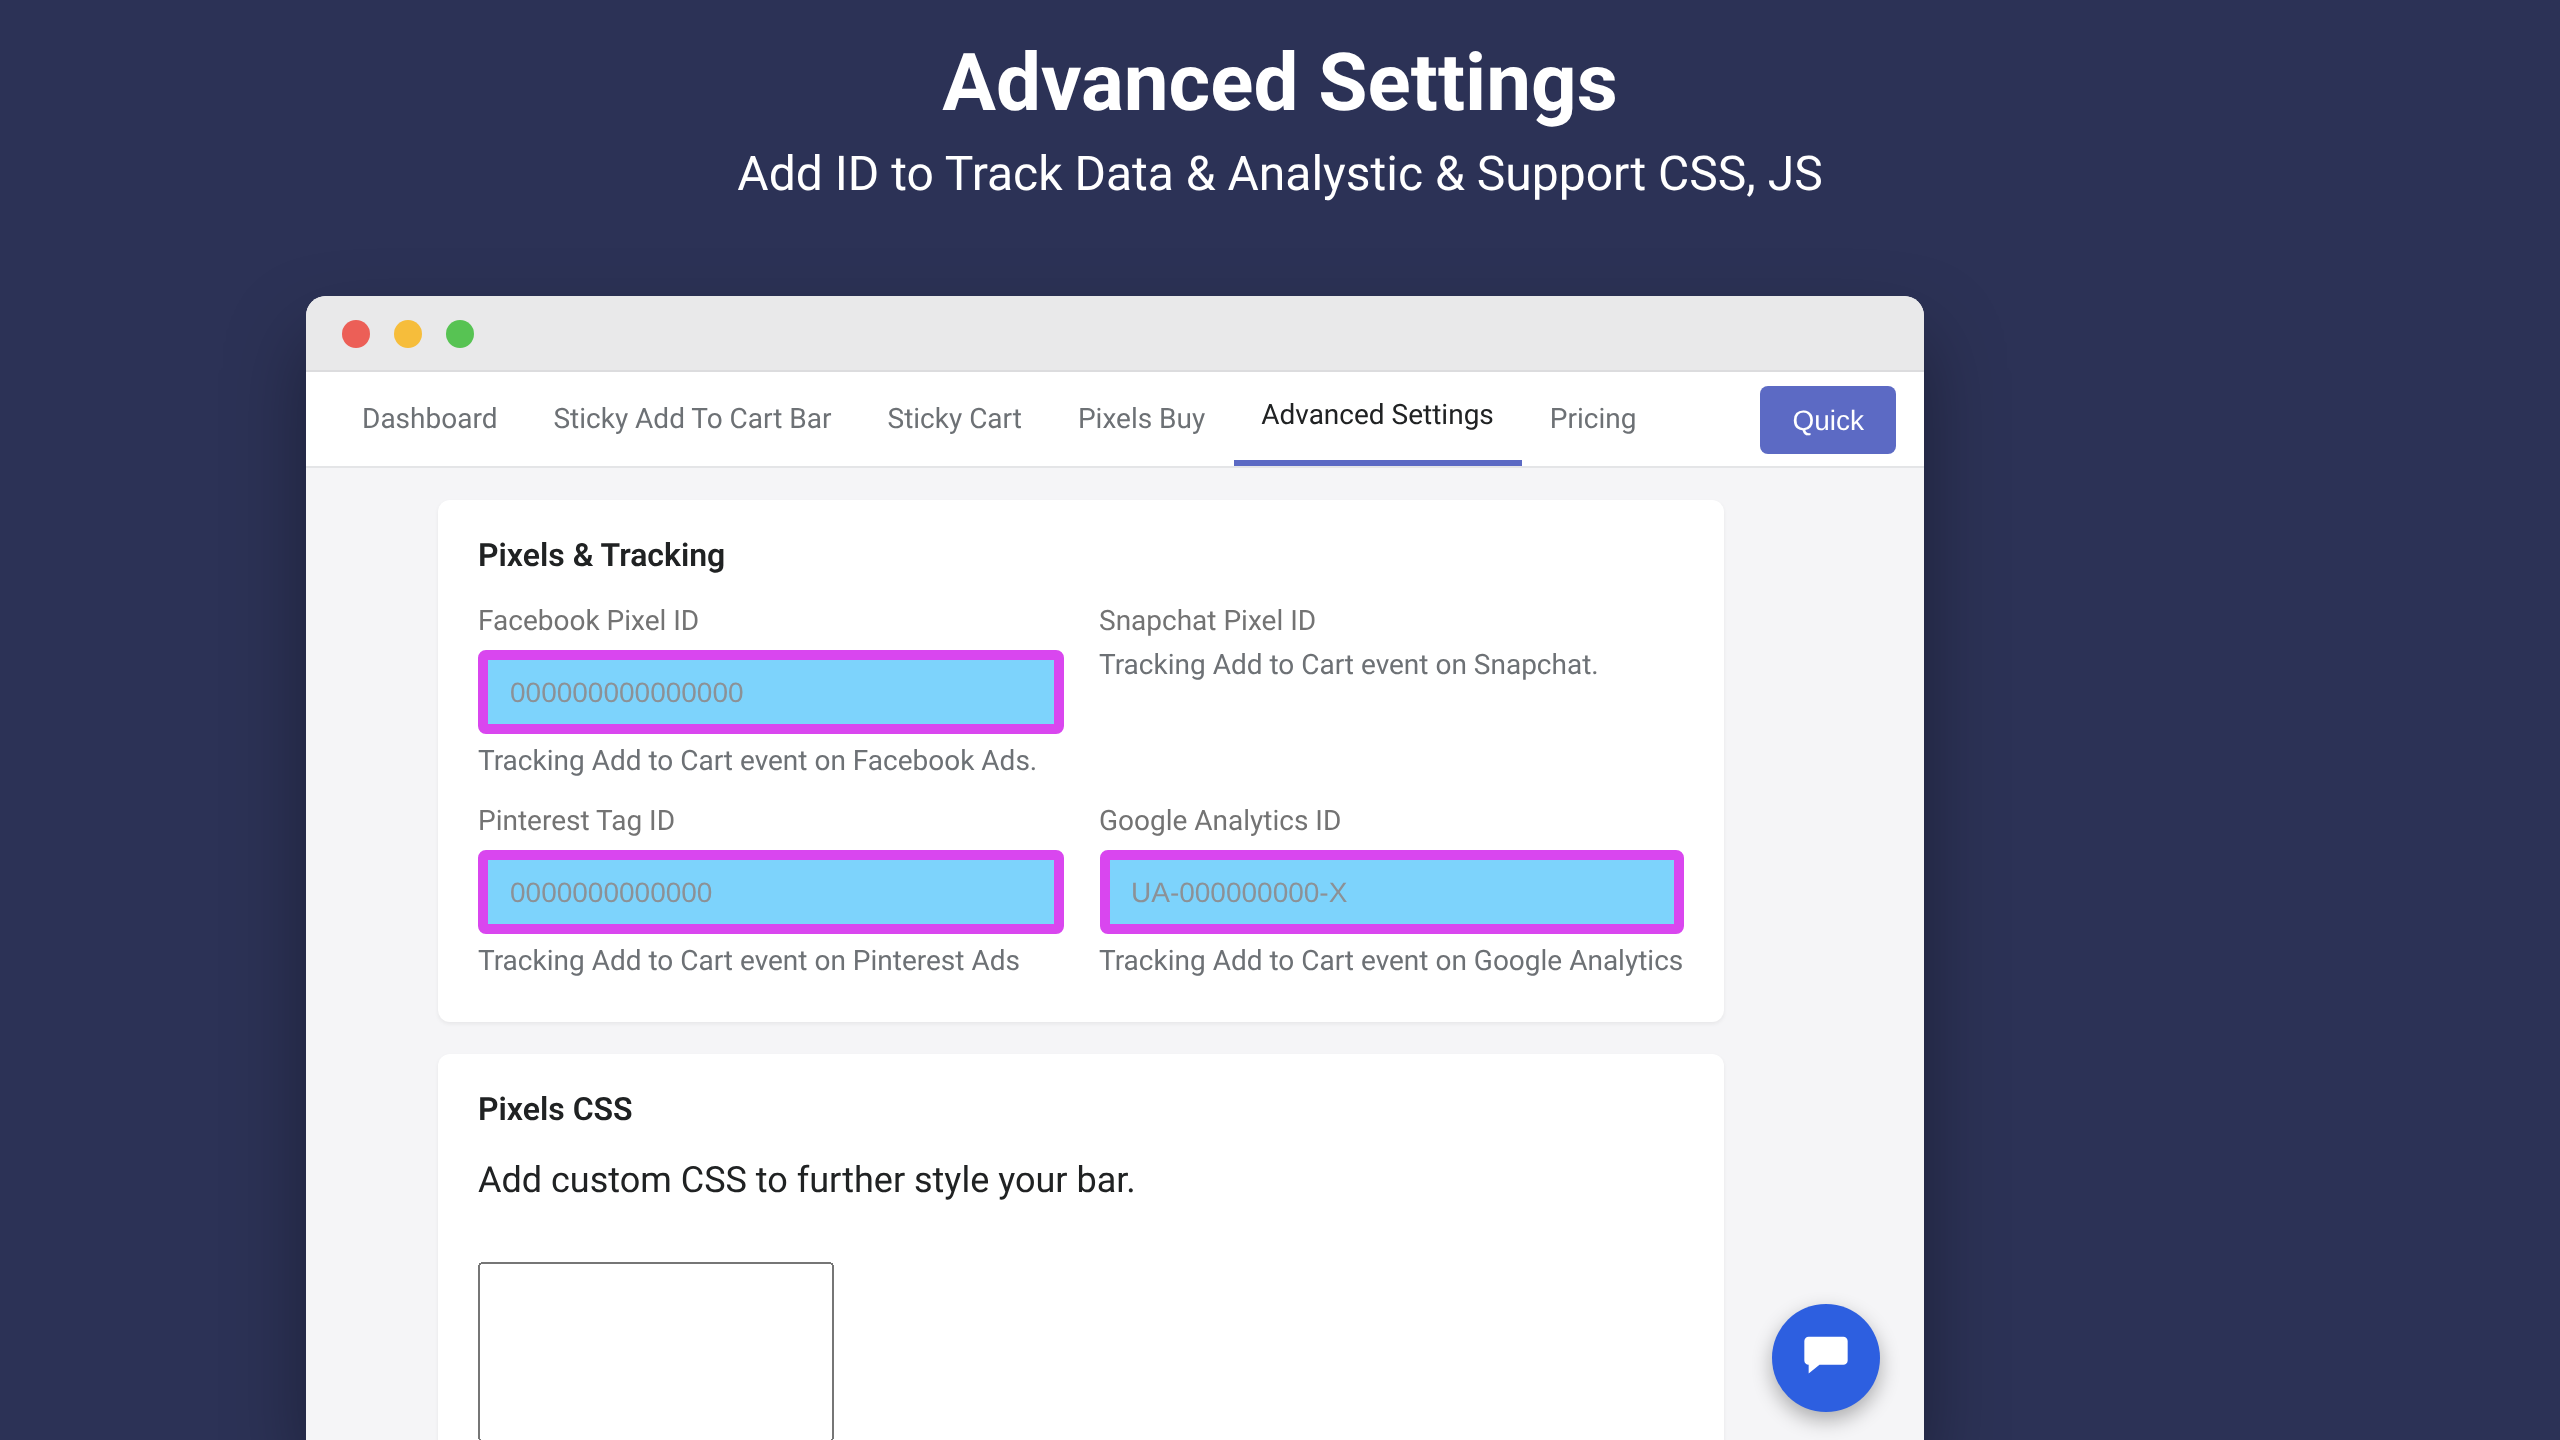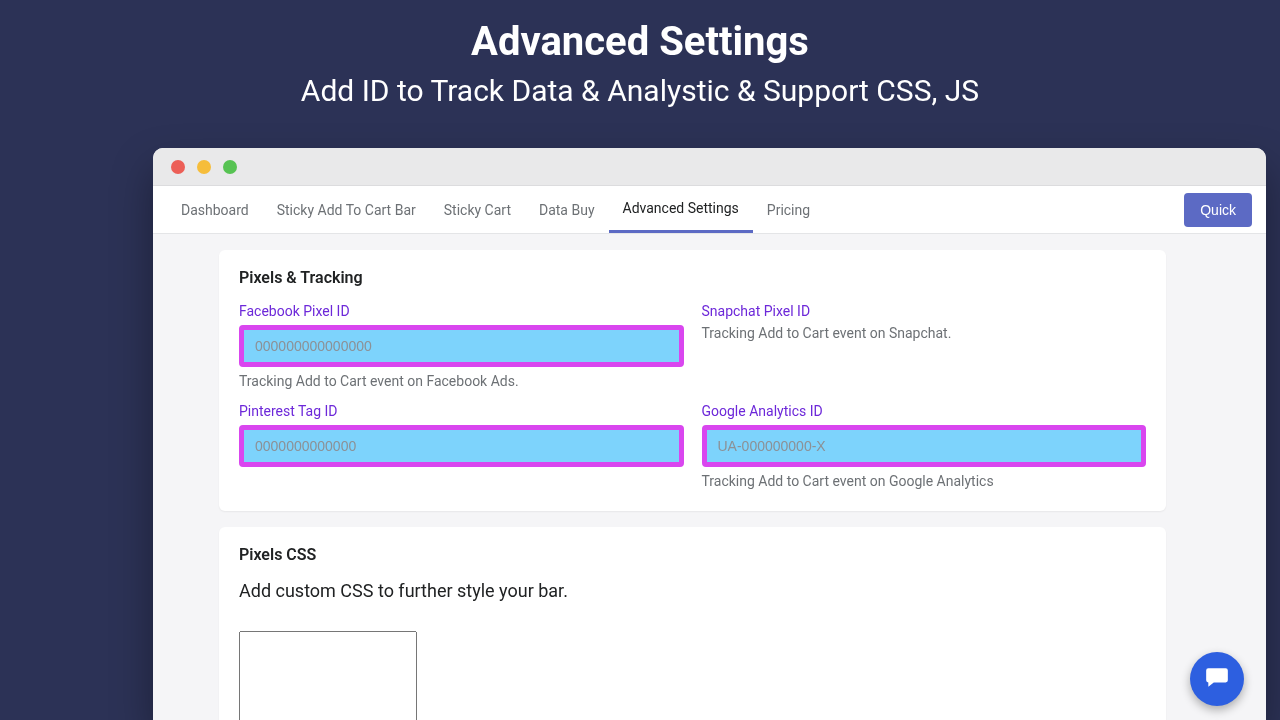--- a/index.html
+++ b/index.html
@@ -4,26 +4,26 @@
 <style>
   * { box-sizing: border-box; margin: 0; padding: 0; }
   html, body { width: 1280px; height: 720px; overflow: hidden; }
   body {
     background: #2c3256;
     font-family: -apple-system, BlinkMacSystemFont, "Segoe UI", Roboto, Helvetica, Arial, sans-serif;
     color: #202223;
   }
   .hero { text-align: center; padding-top: 18px; }
   .hero h1 { color: #fff; font-size: 40px; font-weight: 700; }
-  .hero h2 { color: #fff; font-size: 30px; font-weight: 400; margin-top: 8px; }
+  .hero h2 { color: #fff; font-size: 24px; font-weight: 400; margin-top: 8px; }
 
   .window {
     position: absolute;
     left: 153px; top: 148px;
-    width: 1113px; height: 572px;
+    width: 809px; height: 572px;
     background: #f5f5f7;
     border-radius: 10px 10px 0 0;
     box-shadow: 0 20px 40px rgba(0,0,0,0.35);
     overflow: hidden;
   }
   .titlebar {
     height: 38px;
     background: #e9e9ea;
     display: flex; align-items: center;
     padding-left: 18px; gap: 12px;
@@ -72,21 +72,21 @@
   }
   .card {
     background: #fff;
     border-radius: 6px;
     box-shadow: 0 1px 2px rgba(0,0,0,0.06);
     padding: 18px 20px 22px 20px;
     margin-bottom: 16px;
   }
   .card h3 { font-size: 16px; font-weight: 600; color: #202223; margin-bottom: 16px; }
   .grid { display: grid; grid-template-columns: 1fr 1fr; column-gap: 18px; row-gap: 14px; }
-  .field label { display: block; font-size: 14px; color: #6d28d9; margin-bottom: 6px; }
+  .field label { display: block; font-size: 14px; color: #737373; margin-bottom: 6px; }
   .field input, .field textarea {
     width: 100%;
     border: 5px solid #d946ef;
     border-radius: 4px;
     padding: 8px 11px;
     font-size: 14px;
     color: #202223;
     background: #7dd3fc;
   }
   .field input::placeholder, .field textarea::placeholder { color: #8c9196; }
@@ -118,21 +118,21 @@
   <div class="titlebar">
     <div class="dot red"></div>
     <div class="dot yellow"></div>
     <div class="dot green"></div>
   </div>
 
   <div class="tabbar">
     <div class="tab">Dashboard</div>
     <div class="tab">Sticky Add To Cart Bar</div>
     <div class="tab">Sticky Cart</div>
-    <div class="tab">Data Buy</div>
+    <div class="tab">Pixels Buy</div>
     <div class="tab active">Advanced Settings</div>
     <div class="tab">Pricing</div>
     <div class="spacer"></div>
     <button class="save-btn">Quick</button>
   </div>
 
   <div class="body-area">
 
     <div class="card">
       <h3>Pixels &amp; Tracking</h3>
@@ -142,20 +142,21 @@
           <input type="text" placeholder="000000000000000" style="">
           <div class="help">Tracking Add to Cart event on Facebook Ads.</div>
         </div>
         <div class="field">
           <label>Snapchat Pixel ID</label>
           <div class="help">Tracking Add to Cart event on Snapchat.</div>
         </div>
         <div class="field">
           <label>Pinterest Tag ID</label>
           <input type="text" placeholder="0000000000000" style="">
+          <div class="help">Tracking Add to Cart event on Pinterest Ads</div>
         </div>
         <div class="field">
           <label>Google Analytics ID</label>
           <input type="text" placeholder="UA-000000000-X" style="">
           <div class="help">Tracking Add to Cart event on Google Analytics</div>
         </div>
       </div>
     </div>
 
     <div class="card">

